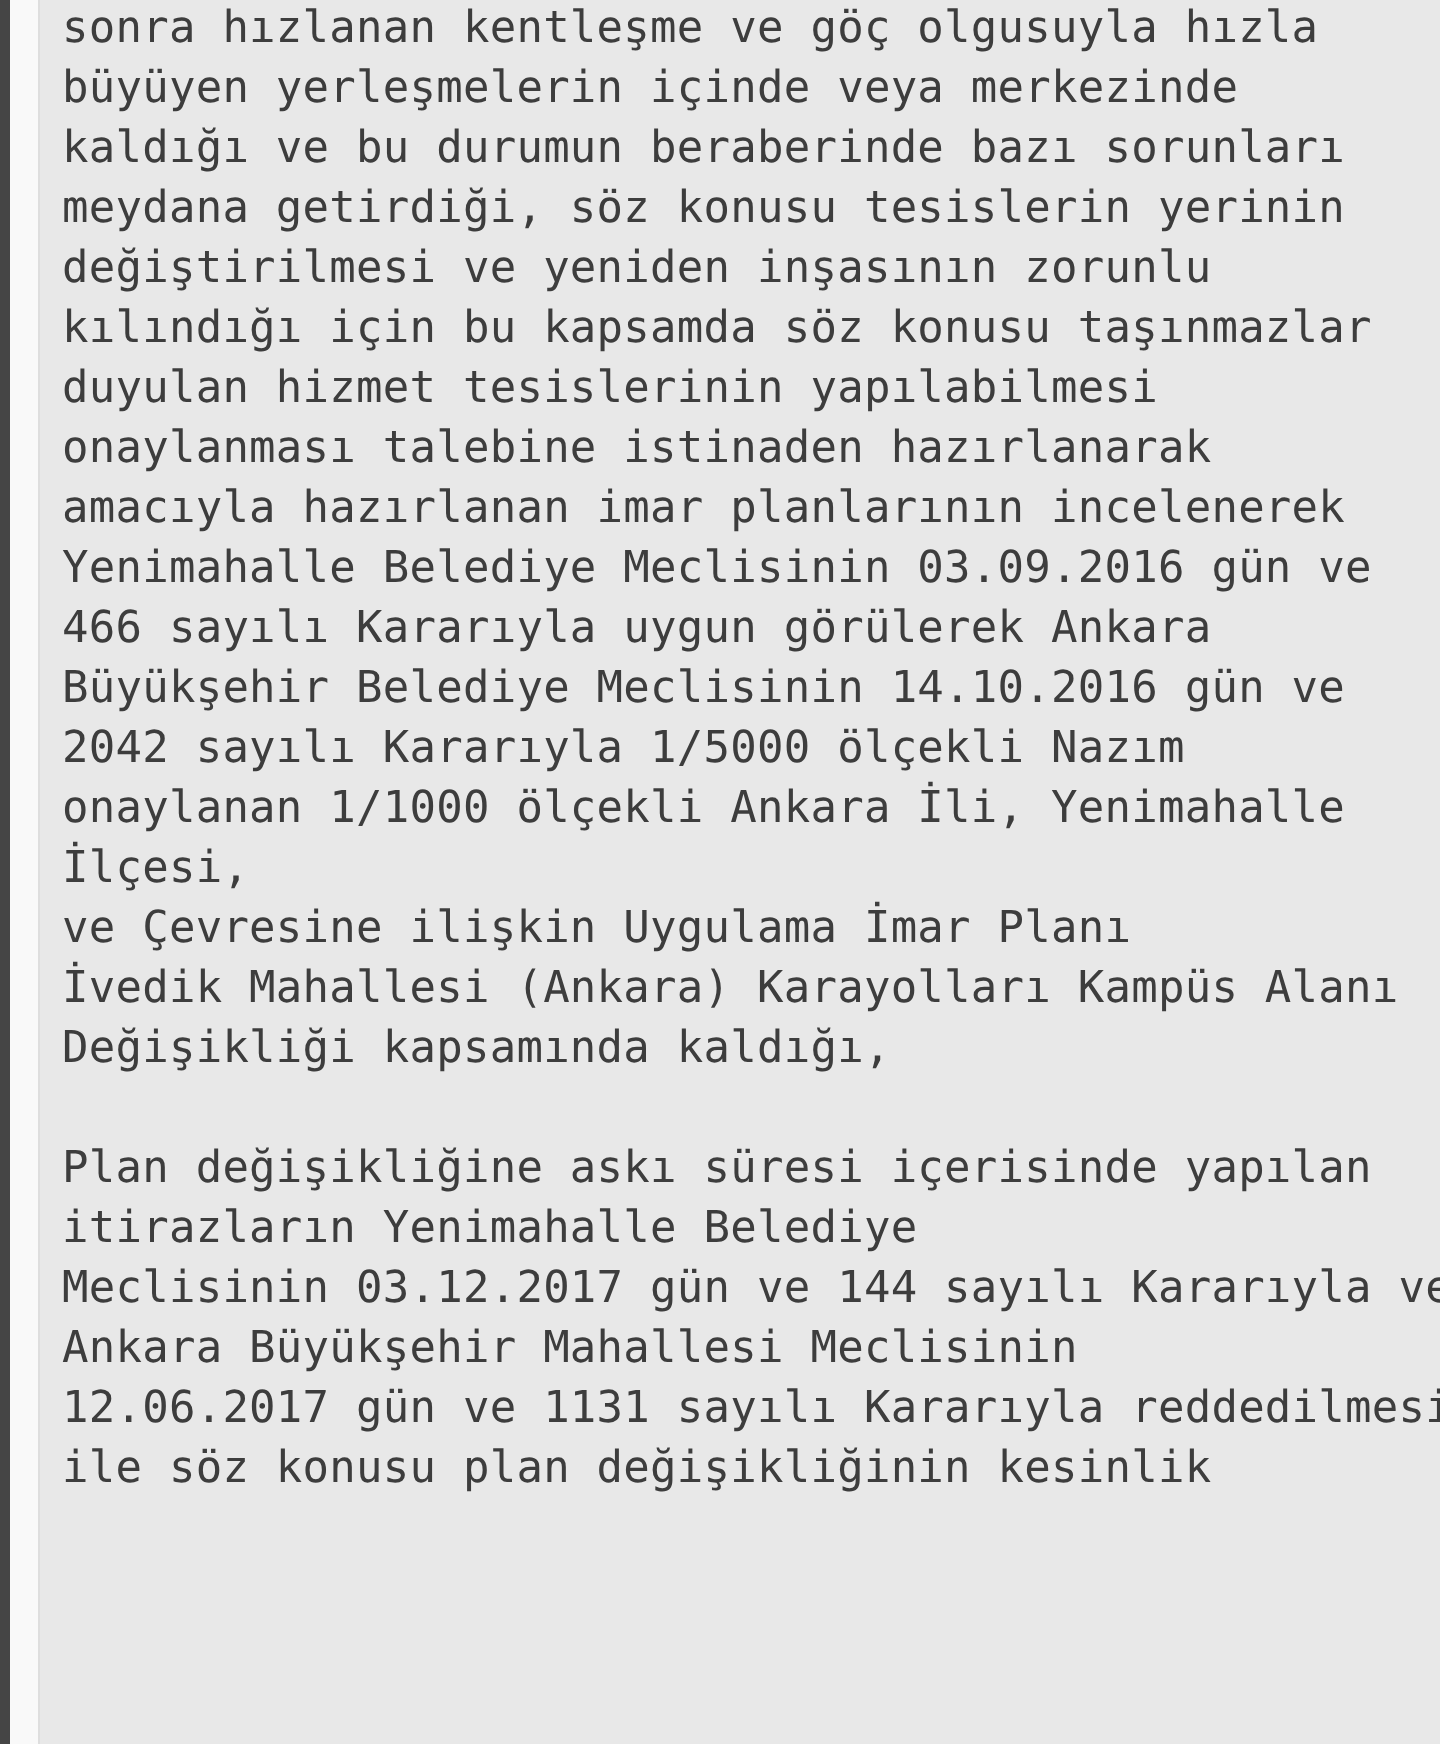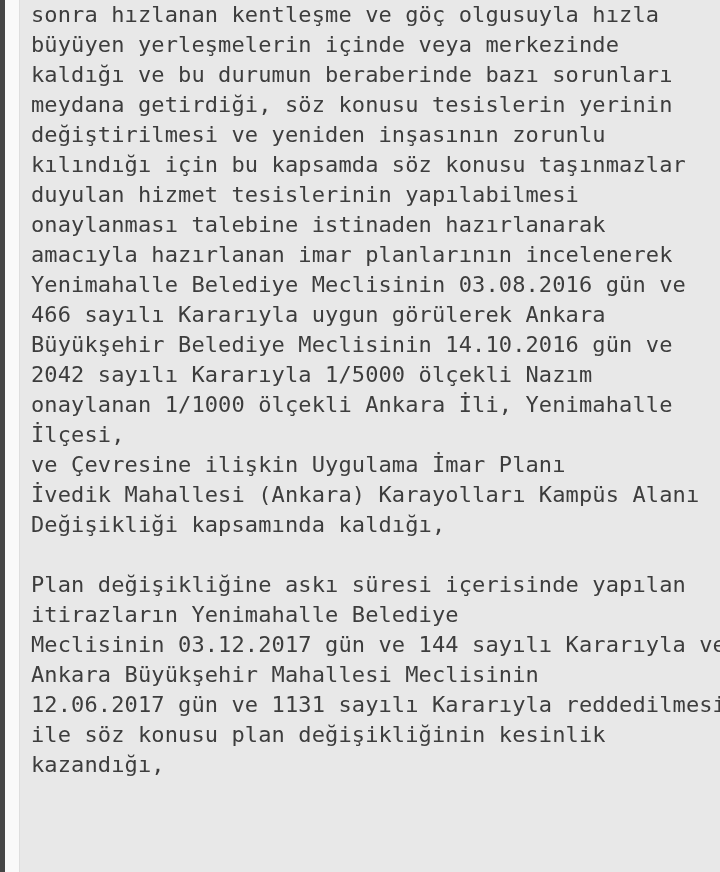--- a/index.html
+++ b/index.html
@@ -57,31 +57,30 @@
   <div class="content" id="doc-lines">
       <div class="line">sonra hızlanan kentleşme ve göç olgusuyla hızla</div>
       <div class="line">büyüyen yerleşmelerin içinde veya merkezinde</div>
       <div class="line">kaldığı ve bu durumun beraberinde bazı sorunları</div>
       <div class="line">meydana getirdiği, söz konusu tesislerin yerinin</div>
       <div class="line">değiştirilmesi ve yeniden inşasının zorunlu</div>
       <div class="line">kılındığı için bu kapsamda söz konusu taşınmazlar</div>
       <div class="line">duyulan hizmet tesislerinin yapılabilmesi</div>
       <div class="line">onaylanması talebine istinaden hazırlanarak</div>
       <div class="line">amacıyla hazırlanan imar planlarının incelenerek</div>
-      <div class="line">Yenimahalle Belediye Meclisinin 03.08.2016 gün ve</div>
+      <div class="line">Yenimahalle Belediye Meclisinin 03.09.2016 gün ve</div>
       <div class="line">466 sayılı Kararıyla uygun görülerek Ankara</div>
       <div class="line">Büyükşehir Belediye Meclisinin 14.10.2016 gün ve</div>
       <div class="line">2042 sayılı Kararıyla 1/5000 ölçekli Nazım</div>
       <div class="line">onaylanan 1/1000 ölçekli Ankara İli, Yenimahalle</div>
       <div class="line">İlçesi,</div>
       <div class="line">ve Çevresine ilişkin Uygulama İmar Planı</div>
       <div class="line">İvedik Mahallesi (Ankara) Karayolları Kampüs Alanı</div>
       <div class="line">Değişikliği kapsamında kaldığı,</div>
       <div class="line">&nbsp;</div>
       <div class="line">Plan değişikliğine askı süresi içerisinde yapılan</div>
       <div class="line">itirazların Yenimahalle Belediye</div>
       <div class="line">Meclisinin 03.12.2017 gün ve 144 sayılı Kararıyla ve</div>
       <div class="line">Ankara Büyükşehir Mahallesi Meclisinin</div>
       <div class="line">12.06.2017 gün ve 1131 sayılı Kararıyla reddedilmesi</div>
       <div class="line">ile söz konusu plan değişikliğinin kesinlik</div>
-      <div class="line">kazandığı,</div>
     </div>
 </div>
 
 </body></html>

